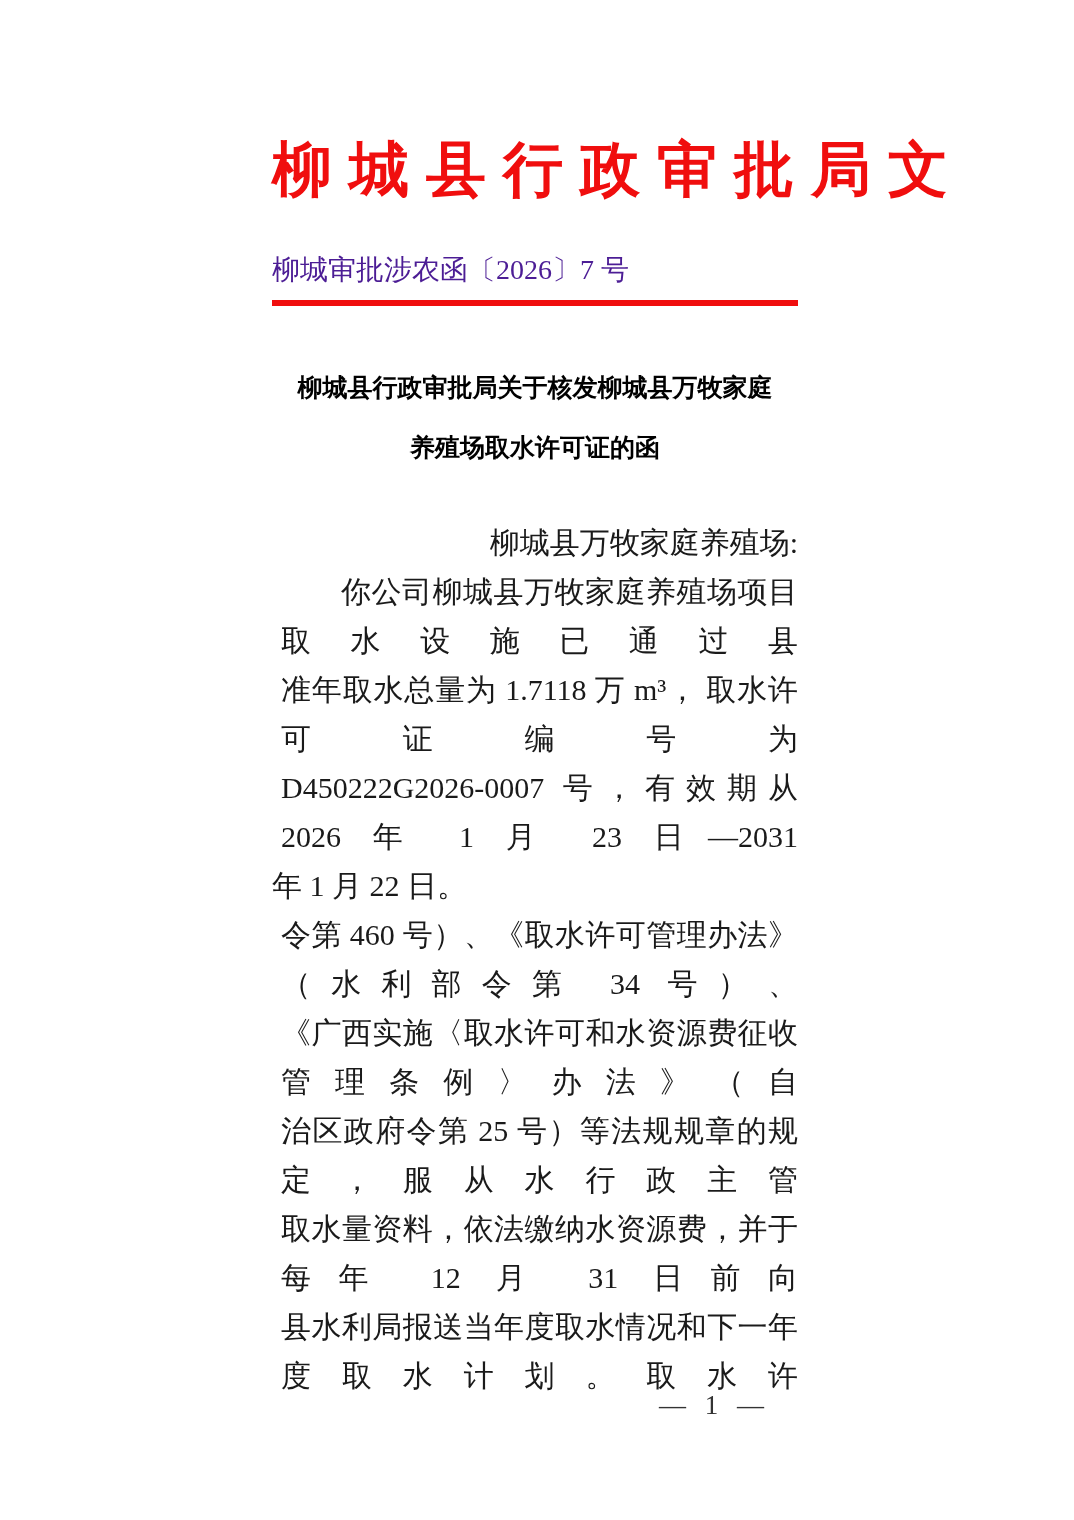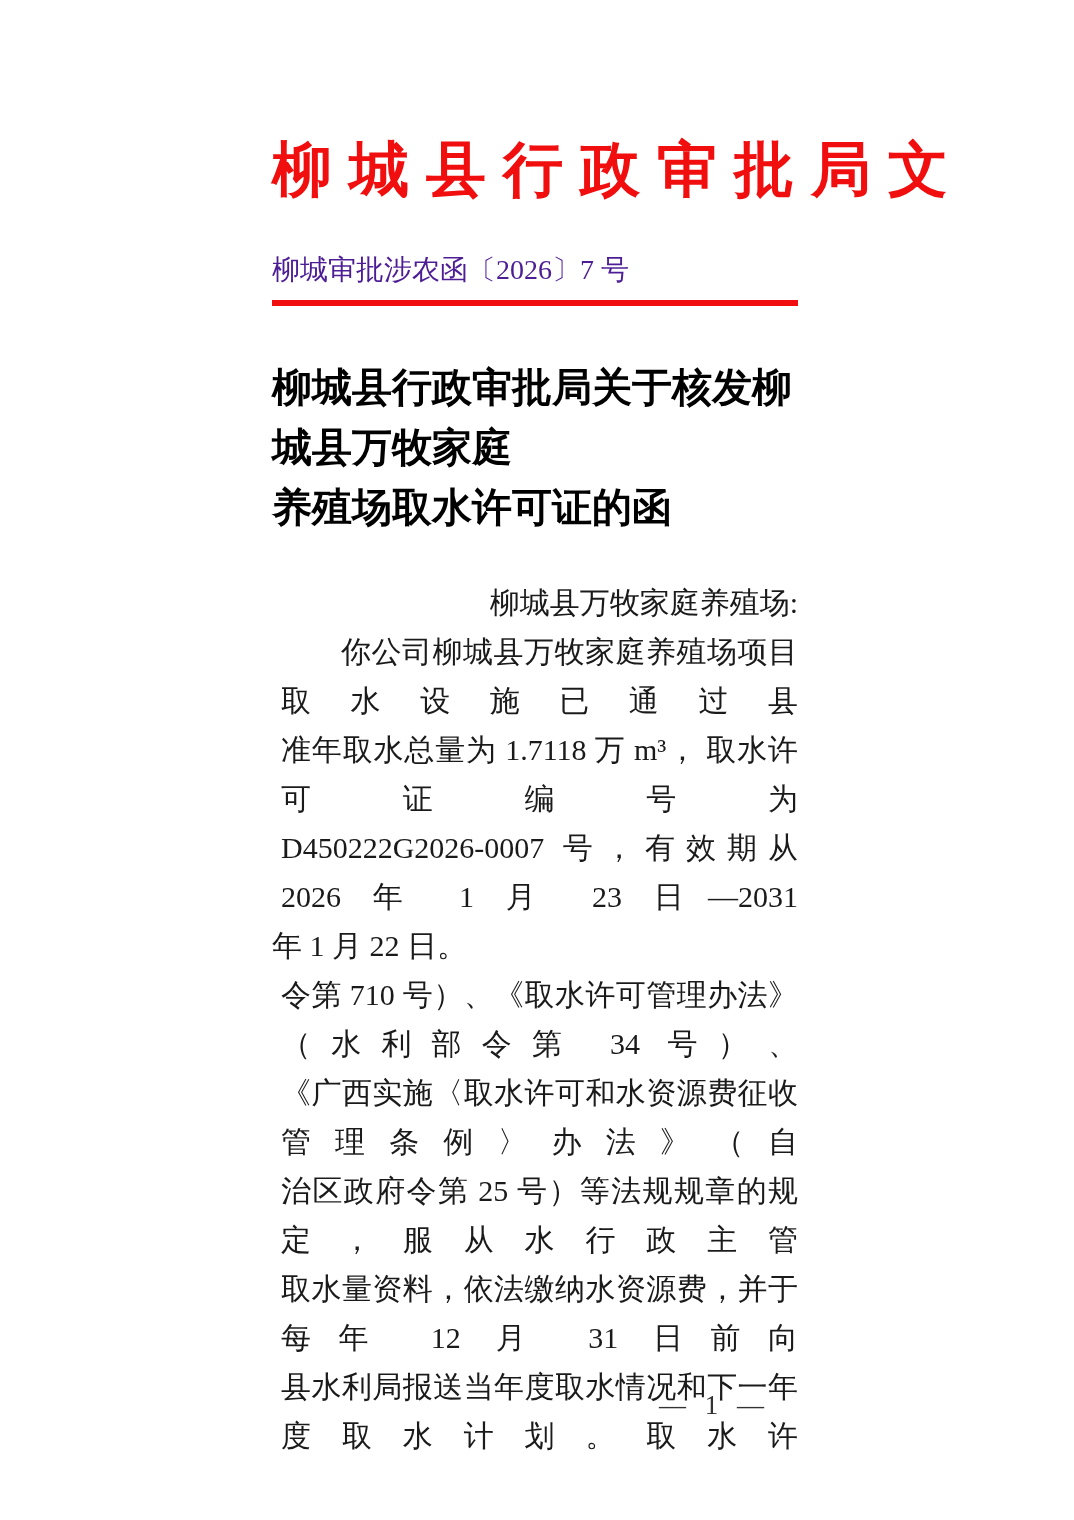--- a/index.html
+++ b/index.html
@@ -37,23 +37,24 @@
     color: #4c1d95;
   }
   .red-rule {
     margin-top: 12px;
     height: 6px;
     background: #f00e0e;
     border: none;
   }
   .doc-title {
     margin: 52px 0 0 0;
-    font-size: 40px;
+    font-size: 25px;
     line-height: 60px;
     font-weight: bold;
+    text-align: center;
     color: #000000;
   }
   .content-body {
     margin-top: 40px;
     font-size: 30px;
     line-height: 49px;
     color: #1a1a1a;
   }
   .salutation {
     text-align: right;
@@ -96,21 +97,21 @@
     <span>养殖场取水许可证的函</span>
   </h2>
 
   <div class="content-body">
     <div class="salutation">柳城县万牧家庭养殖场:</div>
     <div>
         <div class="body-line first full">你公司柳城县万牧家庭养殖场项目取水设施已通过县</div>
         <div class="body-line full">准年取水总量为 1.7118 万 m³， 取水许可证编号为</div>
         <div class="body-line full">D450222G2026-0007 号，有效期从 2026 年 1 月 23 日—2031</div>
         <div class="body-line">年 1 月 22 日。</div>
-        <div class="body-line full">令第 710 号）、《取水许可管理办法》（水利部令第 34 号）、</div>
+        <div class="body-line full">令第 460 号）、《取水许可管理办法》（水利部令第 34 号）、</div>
         <div class="body-line full">《广西实施〈取水许可和水资源费征收管理条例〉办法》（自</div>
         <div class="body-line full">治区政府令第 25 号）等法规规章的规定，服从水行政主管</div>
         <div class="body-line full">取水量资料，依法缴纳水资源费，并于每年 12 月 31 日前向</div>
         <div class="body-line full">县水利局报送当年度取水情况和下一年度取水计划。取水许</div>
       </div>
   </div>
 
   <div class="page-number">— 1 —</div>
 
 </div>

